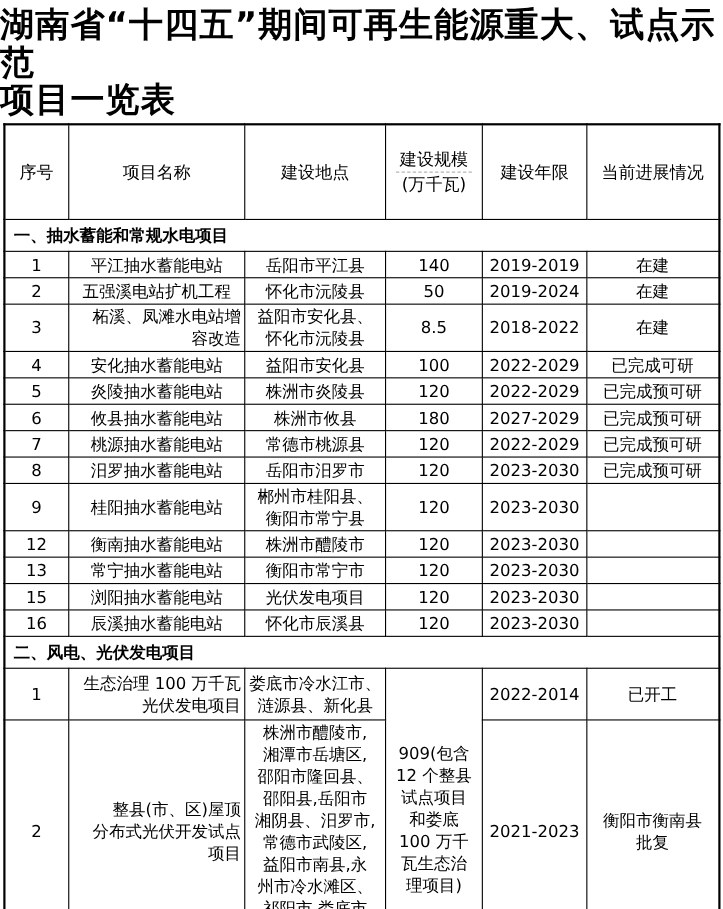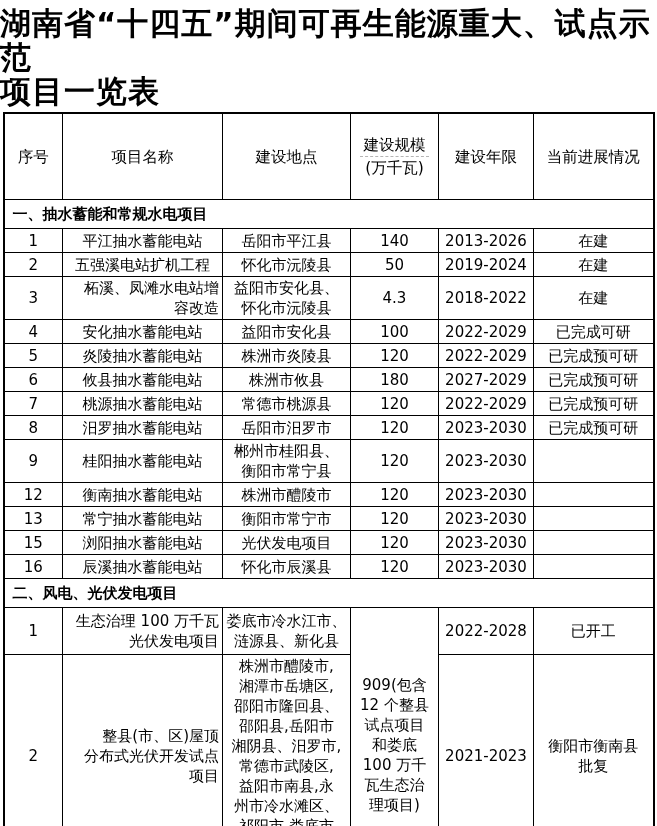--- a/index.html
+++ b/index.html
@@ -96,38 +96,38 @@
 
       <tr class="section-row">
         <td colspan="6">一、抽水蓄能和常规水电项目</td>
       </tr>
 
       <tr class="r24">
         <td>1</td>
         <td>平江抽水蓄能电站</td>
         <td>岳阳市平江县</td>
         <td>140</td>
-        <td>2013-2026</td>
+        <td>2019-2019</td>
         <td>在建</td>
       </tr>
       <tr class="r24">
         <td>2</td>
         <td>五强溪电站扩机工程</td>
         <td>怀化市沅陵县</td>
         <td>50</td>
         <td>2019-2024</td>
         <td>在建</td>
       </tr>
       <tr class="r40">
         <td>3</td>
         <td class="al">柘溪、凤滩水电站增
 容改造</td>
         <td>益阳市安化县、
 怀化市沅陵县</td>
-        <td>4.3</td>
+        <td>8.5</td>
         <td>2018-2022</td>
         <td>在建</td>
       </tr>
       <tr class="r24">
         <td>4</td>
         <td>安化抽水蓄能电站</td>
         <td>益阳市安化县</td>
         <td>100</td>
         <td>2022-2029</td>
         <td>已完成可研</td>
@@ -216,21 +216,21 @@
 光伏发电项目</td>
         <td>娄底市冷水江市、
 涟源县、新化县</td>
         <td rowspan="3">909(包含
 12 个整县
 试点项目
 和娄底
 100 万千
 瓦生态治
 理项目)</td>
-        <td>2022-2028</td>
+        <td>2022-2014</td>
         <td>已开工</td>
       </tr>
       <tr class="r200">
         <td>2</td>
         <td class="al">整县(市、区)屋顶
 分布式光伏开发试点
 项目</td>
         <td>株洲市醴陵市,
 湘潭市岳塘区,
 邵阳市隆回县、

